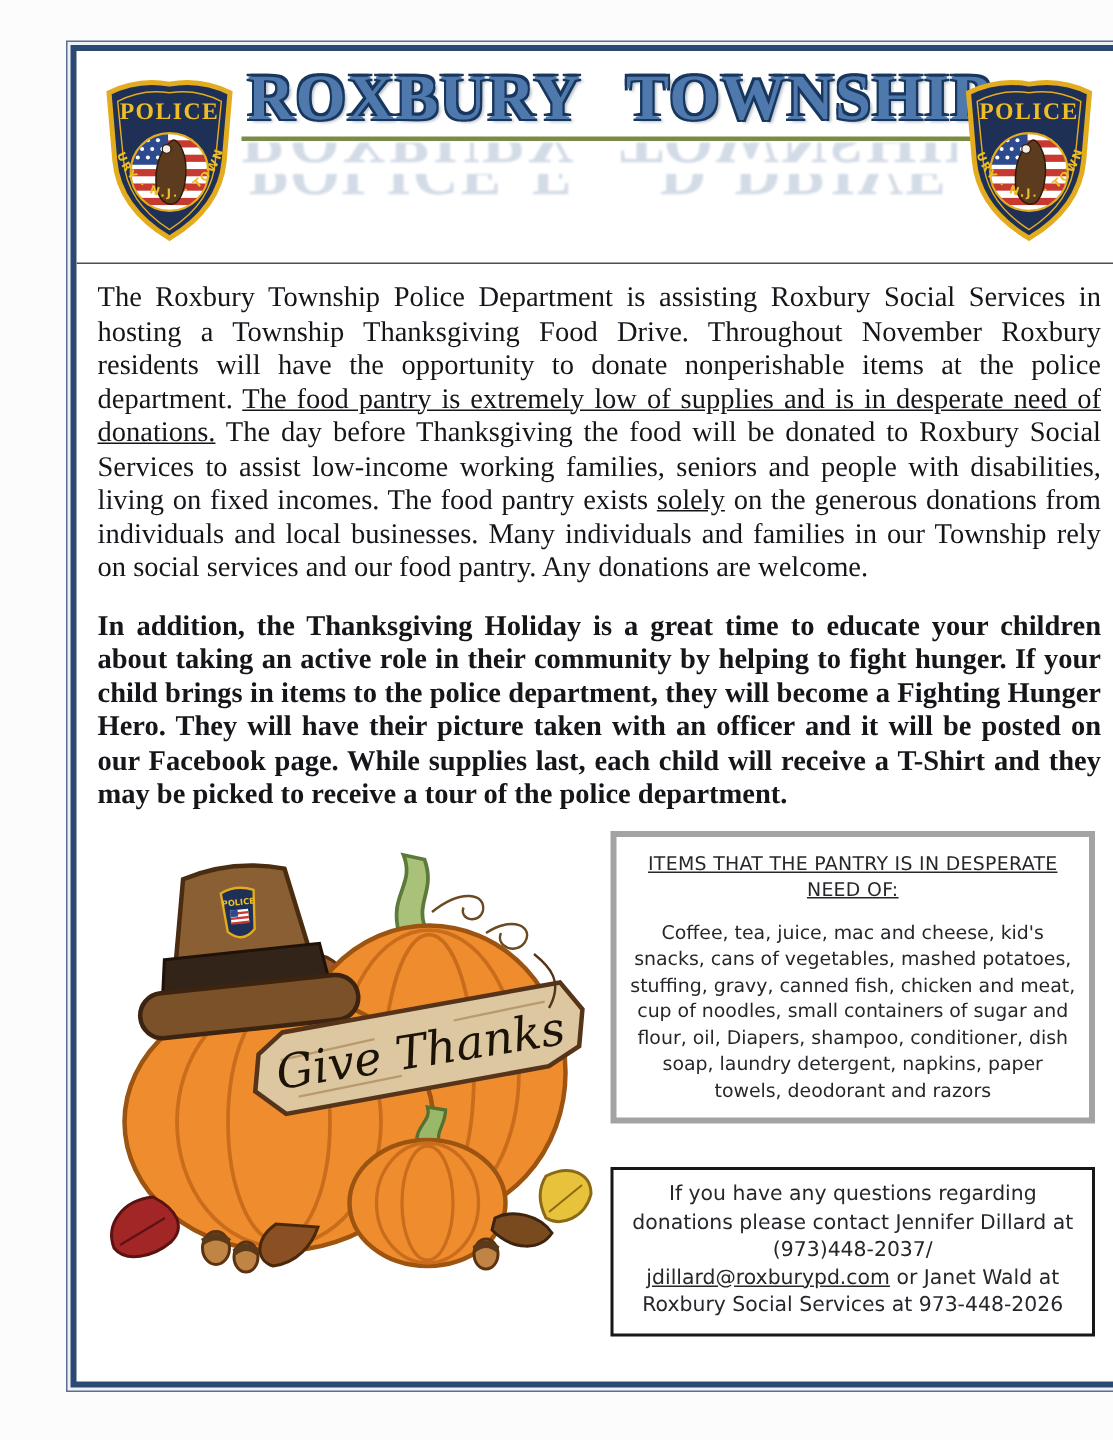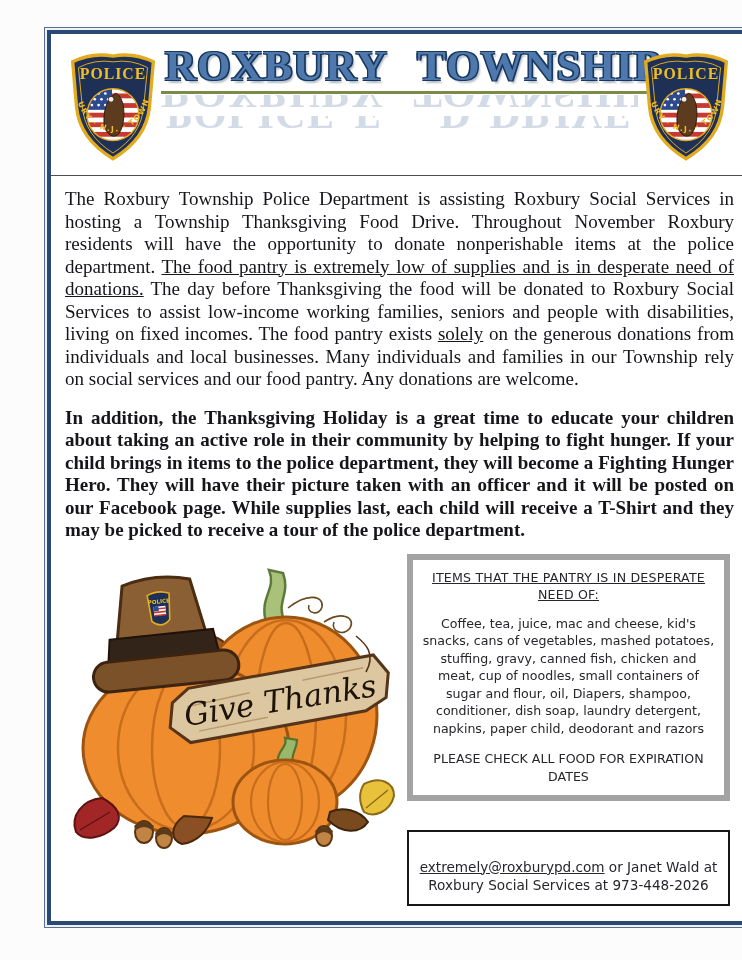--- a/index.html
+++ b/index.html
@@ -38,21 +38,21 @@
   
   .rule{border-top:1.5px solid #4a4f58;margin:3px -12px 0;}
   
   .bodytext{font-size:19px;line-height:22.5px;text-align:justify;margin:12px 2px 0;color:#15151a;}
   .bodytext.p2{margin-top:16px;font-weight:bold;}
   .u{text-decoration:underline;}
   
   .section{display:flex;margin:8px 0 0;}
   .art{width:332px;height:300px;flex:none;position:relative;margin-left:2px;}
   .right-col{flex:1;margin:4px 6px 0 10px;font-family:"DejaVu Sans",sans-serif;}
-  .pantry-box{border:6px solid #a3a3a3;text-align:center;padding:7px 8px 10px;font-size:12.6px;line-height:17.5px;color:#26262b;}
+  .pantry-box{border:4px solid #a3a3a3;text-align:center;padding:7px 8px 10px;font-size:12.6px;line-height:17.5px;color:#26262b;}
   .pantry-heading{text-decoration:underline;margin:2px 0 11px;letter-spacing:.2px;}
   .pantry-note{margin-top:13px;}
   .contact-box{border:2px solid #17171a;text-align:center;padding:7px 10px 9px;font-size:13.6px;line-height:18.5px;margin-top:29px;color:#26262b;}
   .email{text-decoration:underline;cursor:pointer;}
   
   .badge-banner{font-family:"Liberation Serif",serif;font-weight:bold;font-size:16.5px;fill:#eebd27;letter-spacing:1px;text-anchor:middle;}
   .badge-arc{font-family:"DejaVu Sans",sans-serif;font-weight:bold;font-size:8px;fill:#eebd27;letter-spacing:1.5px;}
   .hatbadge-label{font-family:"DejaVu Sans",sans-serif;font-weight:bold;font-size:5.5px;fill:#eebd27;text-anchor:middle;}
   .sign-text{font-family:"DejaVu Serif",serif;font-style:italic;font-size:31px;fill:#1c1308;text-anchor:middle;}
 </style>
@@ -209,21 +209,20 @@
           <path d="M89,283 Q98,275 107,283 L105,287 Q98,281 91,287 Z" fill="#5b3a1a"></path>
           <ellipse cx="258" cy="286" rx="8" ry="10" fill="#c08445" stroke="#5c3210" stroke-width="2"></ellipse>
           <path d="M249,281 Q258,273 267,281 L265,285 Q258,279 251,285 Z" fill="#5b3a1a"></path>
         </g>
       </svg>
     </div>
 
     <div class="right-col">
       <div class="pantry-box">
         <div class="pantry-heading">ITEMS THAT THE PANTRY IS IN DESPERATE NEED OF:</div>
-        <div>Coffee, tea, juice, mac and cheese, kid's snacks, cans of vegetables, mashed potatoes, stuffing, gravy, canned fish, chicken and meat, cup of noodles, small containers of sugar and flour, oil, Diapers, shampoo, conditioner, dish soap, laundry detergent, napkins, paper child, deodorant and razors</div>
-        <div class="pantry-note">PLEASE CHECK ALL FOOD FOR EXPIRATION DATES</div>
+        <div>Coffee, tea, juice, mac and cheese, kid's snacks, cans of vegetables, mashed potatoes, stuffing, gravy, canned fish, chicken and meat, cup of noodles, small containers of sugar and flour, oil, Diapers, shampoo, conditioner, dish soap, laundry detergent, napkins, paper towels, deodorant and razors</div>
       </div>
-      <div class="contact-box"><br><span class="email">extremely@roxburypd.com</span><span> or Janet Wald at Roxbury Social Services at 973-448-2026</span></div>
+      <div class="contact-box"><span>If you have any questions regarding donations please contact Jennifer Dillard at (973)448-2037/</span><br><span class="email">jdillard@roxburypd.com</span><span> or Janet Wald at Roxbury Social Services at 973-448-2026</span></div>
     </div>
   </div>
 
  </div>
 </div>
 
 </body></html>

